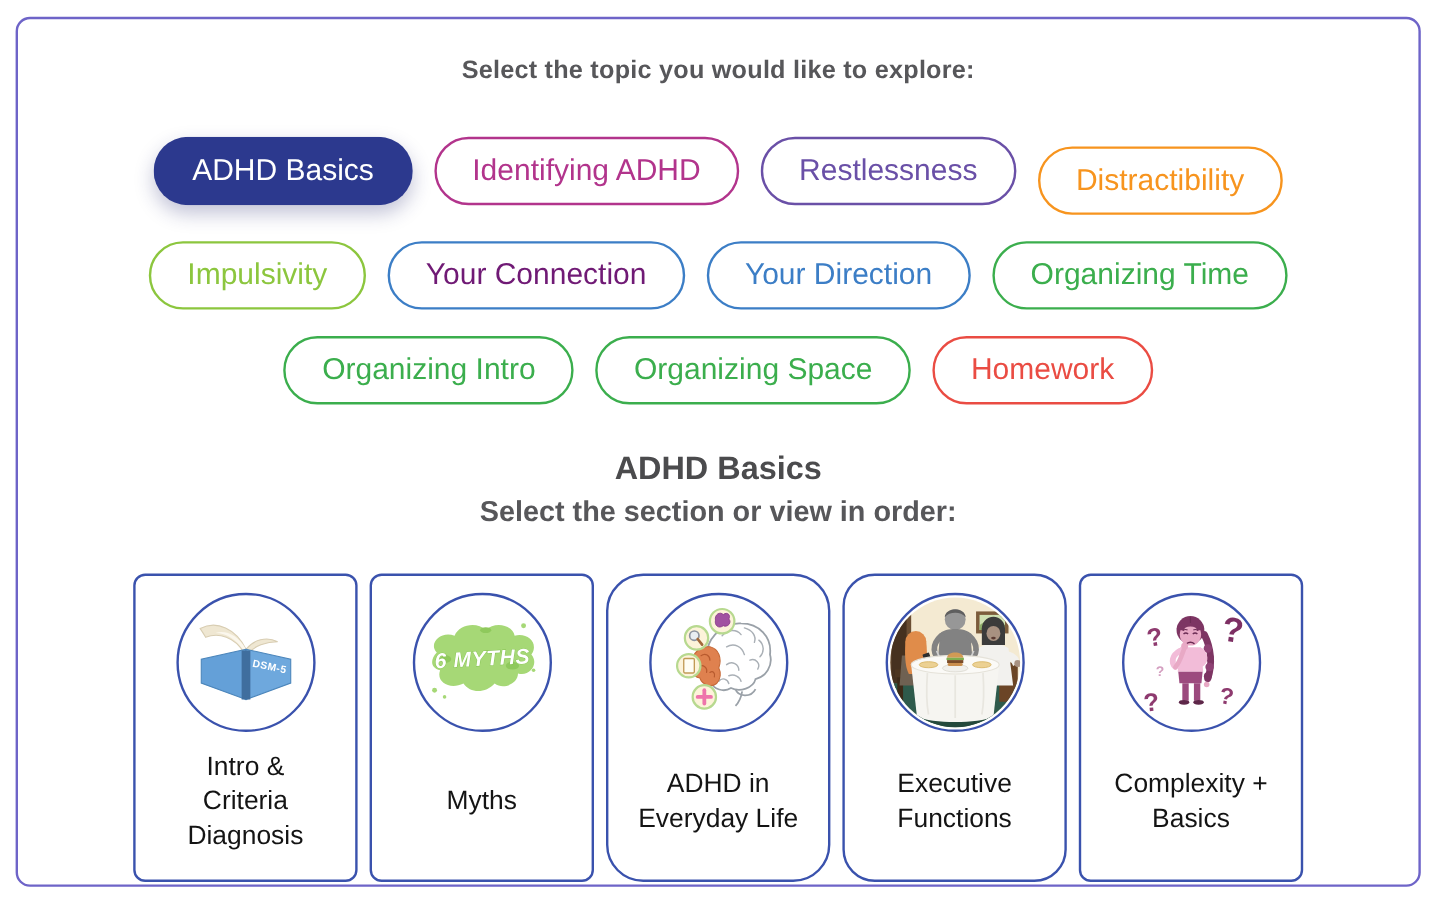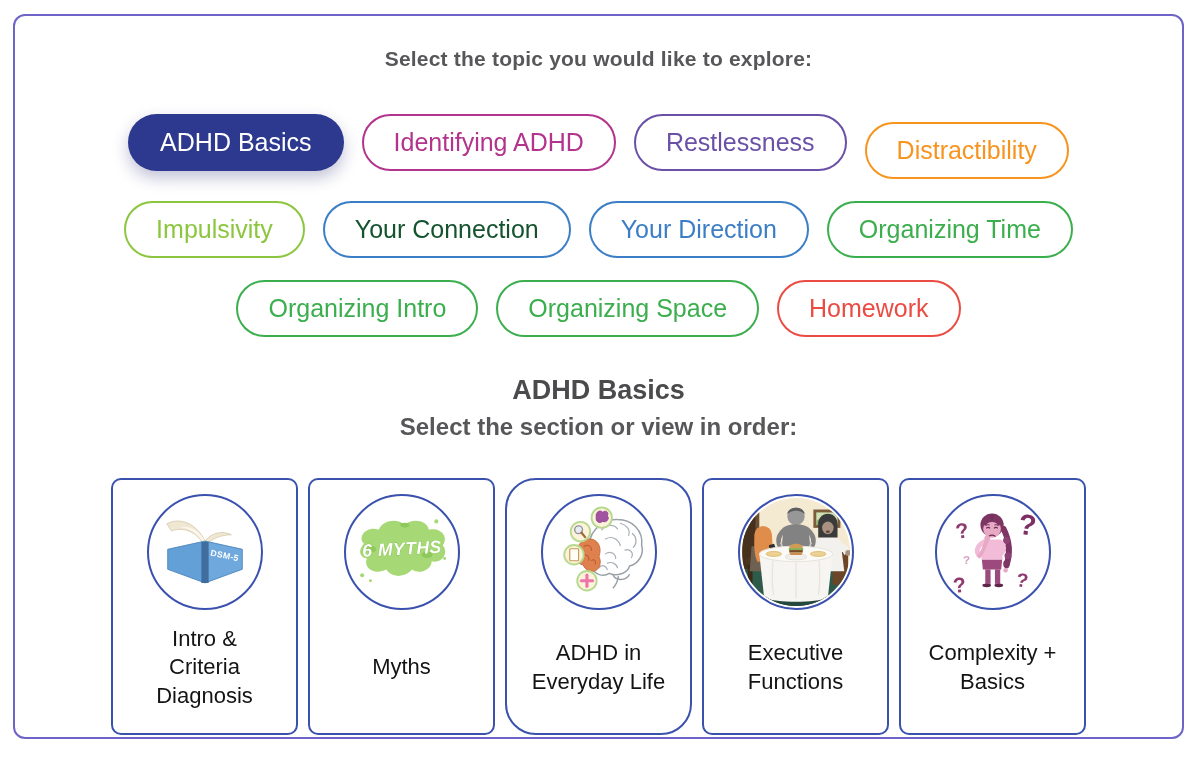--- a/index.html
+++ b/index.html
@@ -47,21 +47,21 @@
   <div class="topic-prompt" style="color: rgb(87, 87, 90);">Select the topic you would like to explore:</div>
 
   <div class="pill-row first">
       <button class="pill selected" style="background: rgb(44, 57, 142); color: rgb(255, 255, 255);">ADHD Basics</button>
       <button class="pill" style="border-color: rgb(178, 52, 140); color: rgb(178, 52, 140);">Identifying ADHD</button>
       <button class="pill" style="border-color: rgb(106, 80, 167); color: rgb(106, 80, 167);">Restlessness</button>
       <button class="pill" style="border-color: rgb(247, 148, 30); color: rgb(247, 148, 30); margin-top: 17px;">Distractibility</button>
     </div>
   <div class="pill-row">
       <button class="pill" style="border-color: rgb(140, 198, 62); color: rgb(140, 198, 62);">Impulsivity</button>
-      <button class="pill" style="border-color: rgb(60, 126, 198); color: #14532d; text-align: center;">Your Connection</button>
+      <button class="pill" style="border-color: rgb(60, 126, 198); color: #701a75; text-align: center;">Your Connection</button>
       <button class="pill" style="border-color: rgb(60, 126, 198); color: rgb(60, 126, 198);">Your Direction</button>
       <button class="pill" style="border-color: rgb(59, 174, 77); color: rgb(59, 174, 77);">Organizing Time</button>
     </div>
   <div class="pill-row">
       <button class="pill" style="border-color: rgb(59, 174, 77); color: rgb(59, 174, 77);">Organizing Intro</button>
       <button class="pill" style="border-color: rgb(59, 174, 77); color: rgb(59, 174, 77);">Organizing Space</button>
       <button class="pill" style="border-color: rgb(234, 76, 67); color: rgb(234, 76, 67);">Homework</button>
     </div>
 
   <div class="section-heading" style="color: rgb(75, 75, 77);">ADHD Basics</div>
@@ -140,21 +140,21 @@
     <rect x="23.5" y="51.5" width="9.5" height="13" rx="1" fill="#fffdf4" stroke="#c29a55" stroke-width="1.2"></rect>
     <g stroke="#ee74ab" stroke-width="3.4" stroke-linecap="round">
       <line x1="42" y1="80" x2="42" y2="92"></line>
               <line x1="36" y1="86" x2="48" y2="86"></line>
     </g>
   </svg>
         </div>
         <div class="card-label">ADHD in
 Everyday Life</div>
       </div>
-      <div class="card" style="border-color: rgb(58, 82, 173);">
+      <div class="card" style="border-color: rgb(58, 82, 173); border-radius: 27px;">
         <div class="circle" style="border-color:#3a52ad">
   <svg viewBox="0 0 116 116" width="112" height="112">
     <defs>
               <clipPath id="dinnerClip">
                 <circle cx="58" cy="58" r="56"></circle>
               </clipPath>
             </defs>
     <g clip-path="url(#dinnerClip)">
       <rect x="0" y="0" width="116" height="116" fill="#f4ead2"></rect>
       <rect x="0" y="10" width="20" height="70" fill="#6a4e33"></rect>

